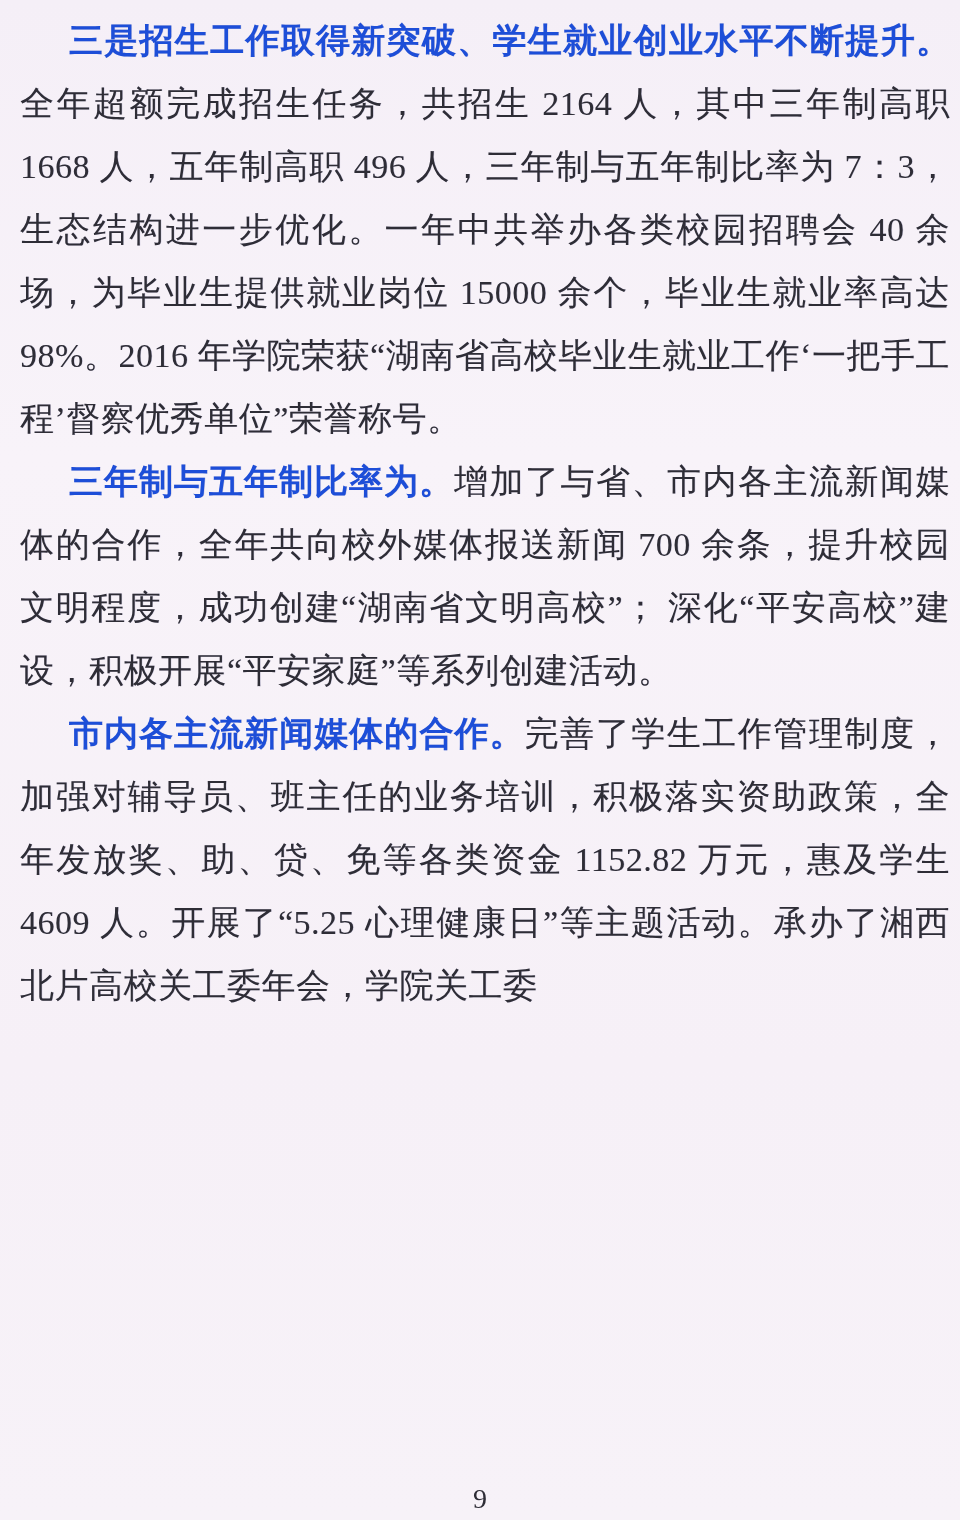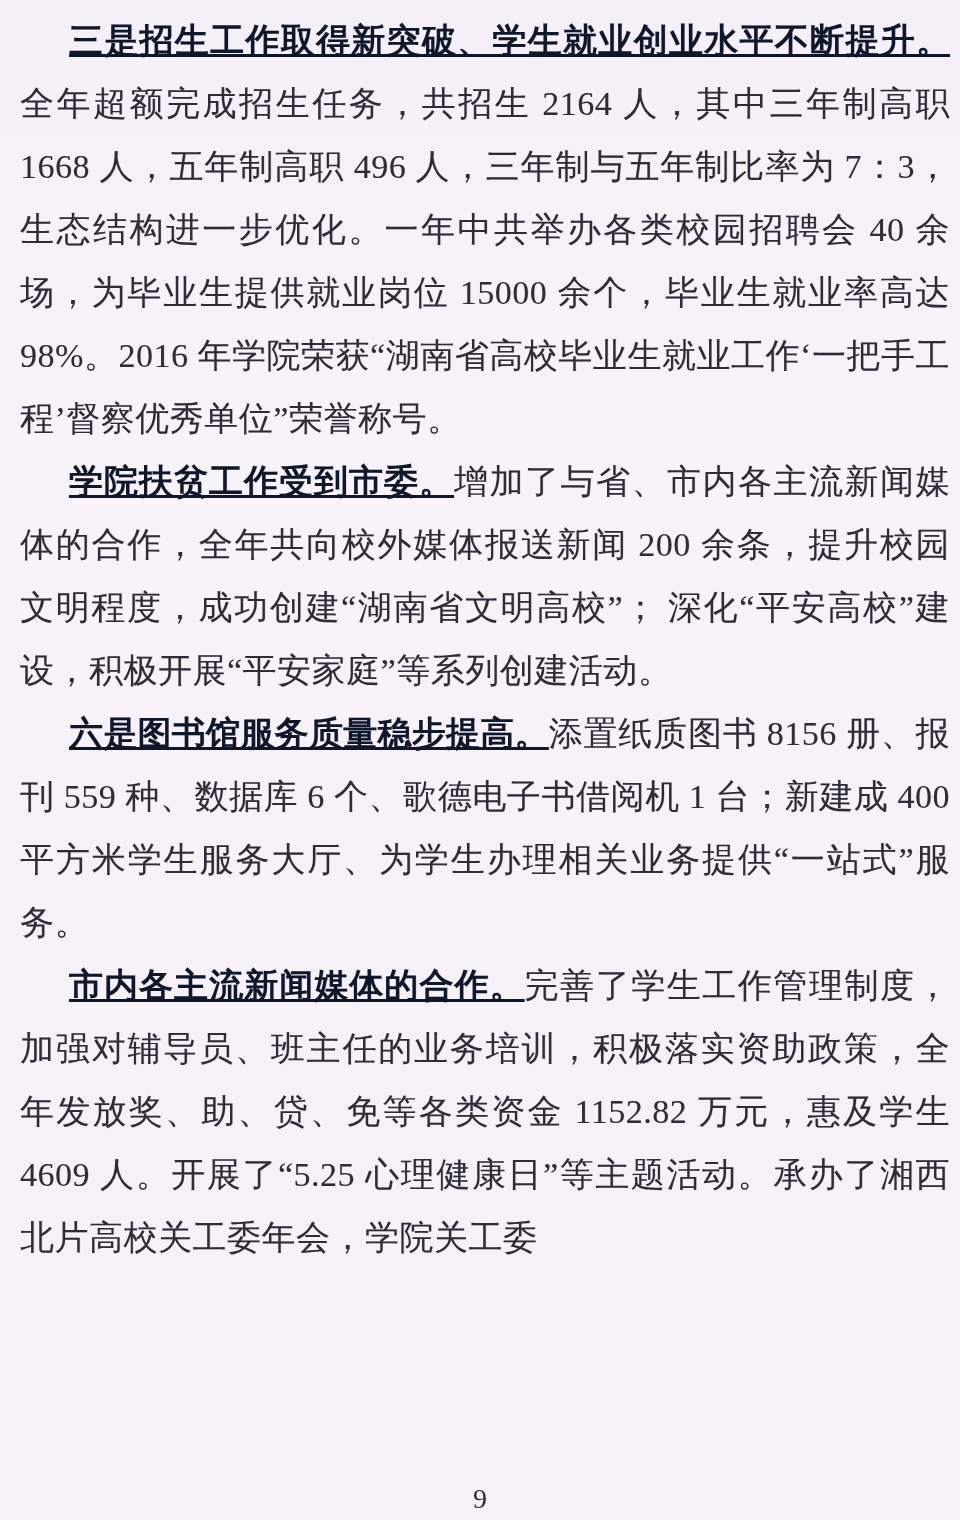--- a/index.html
+++ b/index.html
@@ -29,23 +29,22 @@
     font-size: 34px;
     line-height: 63px;
     text-align: justify;
     text-indent: 49px;
     letter-spacing: 0.5px;
     text-shadow: 0.5px 0 0 rgba(70, 70, 140, 0.25);
   }
   .para .lead {
     font-family: "Liberation Sans", "DejaVu Sans", sans-serif;
     font-weight: 700;
-    color: #0f172a;
+    color: #1d4ed8;
     letter-spacing: 0;
-    text-decoration: underline;
   }
   .para .body-text {
     color: #2e2d36;
   }
   .page-footer {
     position: absolute;
     left: 0;
     right: 0;
     bottom: 6px;
     text-align: center;
@@ -60,26 +59,23 @@
 <body>
 
 <div class="page">
 
   <p class="para">
     <strong class="lead">三是招生工作取得新突破、学生就业创业水平不断提升。</strong><span class="body-text">全年超额完成招生任务，共招生 2164 人，其中三年制高职 1668 人，五年制高职 496 人，三年制与五年制比率为 7：3，生态结构进一步优化。一年中共举办各类校园招聘会 40 余场，为毕业生提供就业岗位 15000 余个，毕业生就业率高达 98%。2016 年学院荣获“湖南省高校毕业生就业工作‘一把手工程’督察优秀单位”荣誉称号。</span>
   </p>
 
 
   <p class="para">
-    <strong class="lead">学院扶贫工作受到市委。</strong><span class="body-text">增加了与省、市内各主流新闻媒体的合作，全年共向校外媒体报送新闻 200 余条，提升校园文明程度，成功创建“湖南省文明高校”； 深化“平安高校”建设，积极开展“平安家庭”等系列创建活动。</span>
+    <strong class="lead">三年制与五年制比率为。</strong><span class="body-text">增加了与省、市内各主流新闻媒体的合作，全年共向校外媒体报送新闻 700 余条，提升校园文明程度，成功创建“湖南省文明高校”； 深化“平安高校”建设，积极开展“平安家庭”等系列创建活动。</span>
   </p>
 
-  <p class="para">
-    <strong class="lead">六是图书馆服务质量稳步提高。</strong><span class="body-text">添置纸质图书 8156 册、报刊 559 种、数据库 6 个、歌德电子书借阅机 1 台；新建成 400 平方米学生服务大厅、为学生办理相关业务提供“一站式”服务。</span>
-  </p>
 
   <p class="para">
     <strong class="lead">市内各主流新闻媒体的合作。</strong><span class="body-text">完善了学生工作管理制度，加强对辅导员、班主任的业务培训，积极落实资助政策，全年发放奖、助、贷、免等各类资金 1152.82 万元，惠及学生 4609 人。开展了“5.25 心理健康日”等主题活动。承办了湘西北片高校关工委年会，学院关工委</span>
   </p>
 
   <div class="page-footer">
     <span class="page-number">9</span>
   </div>
 
 </div>

